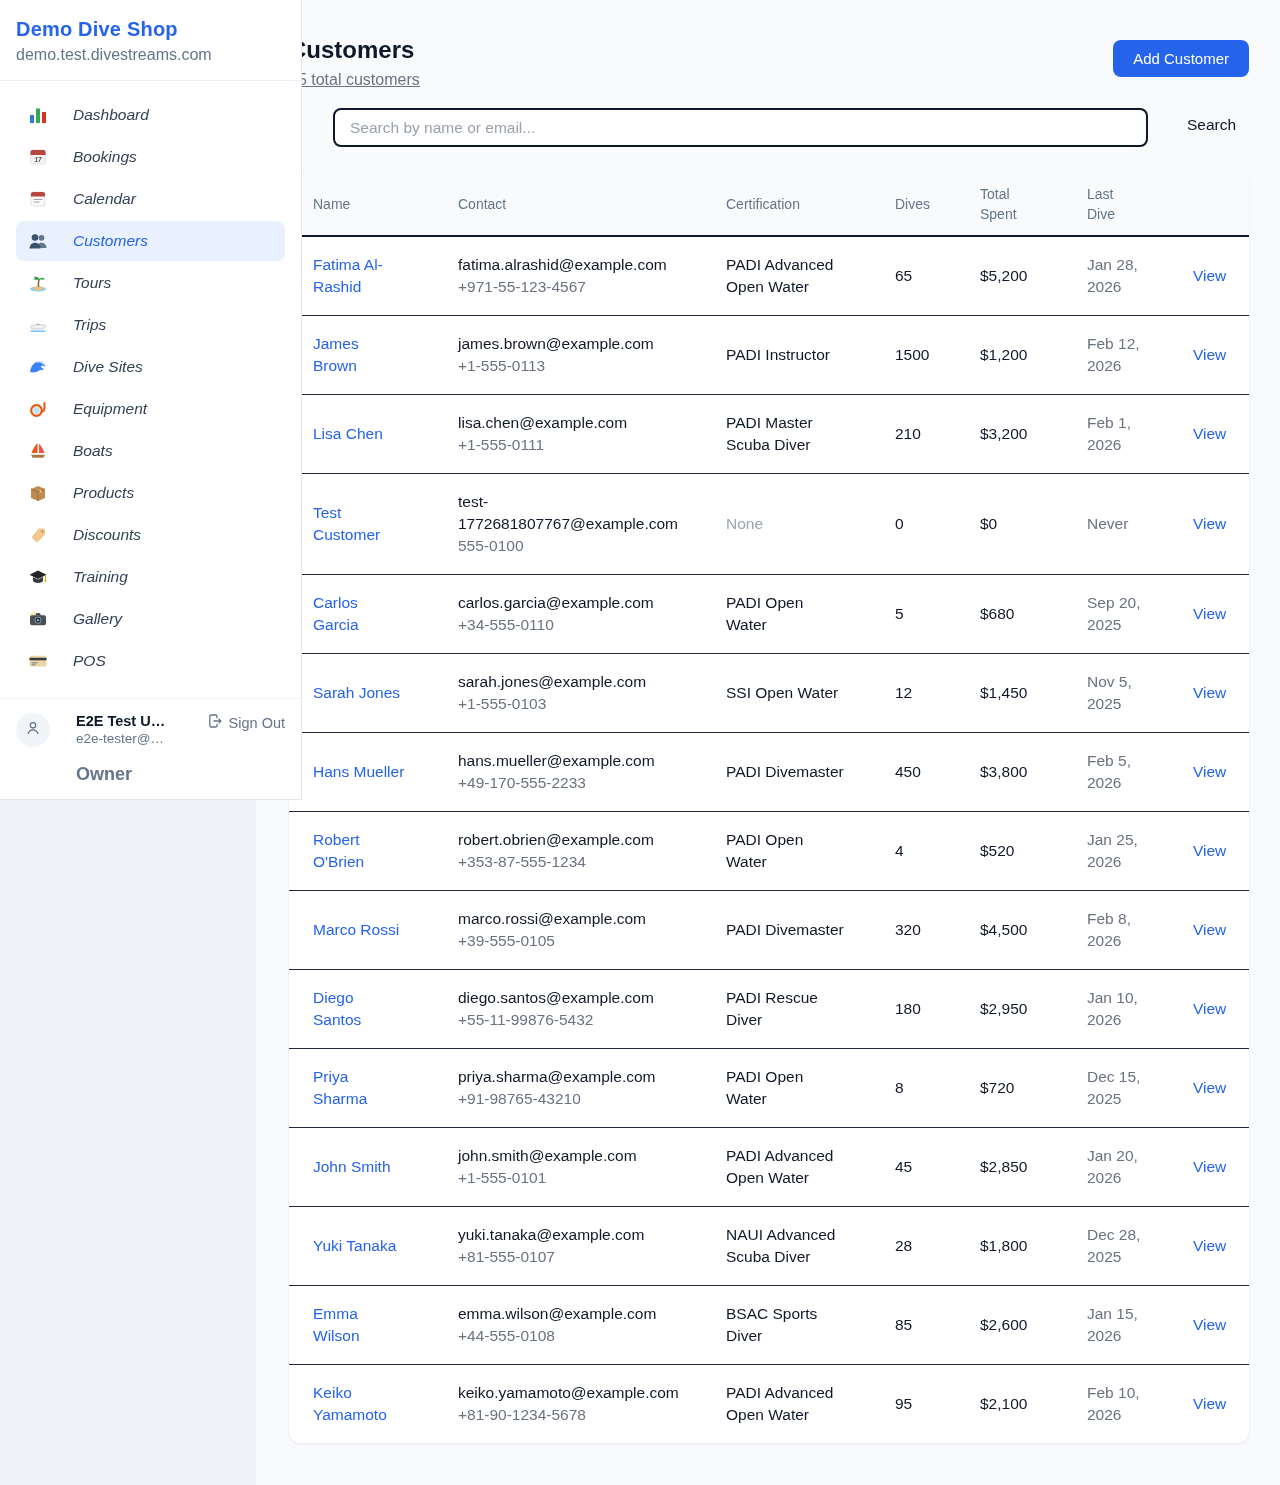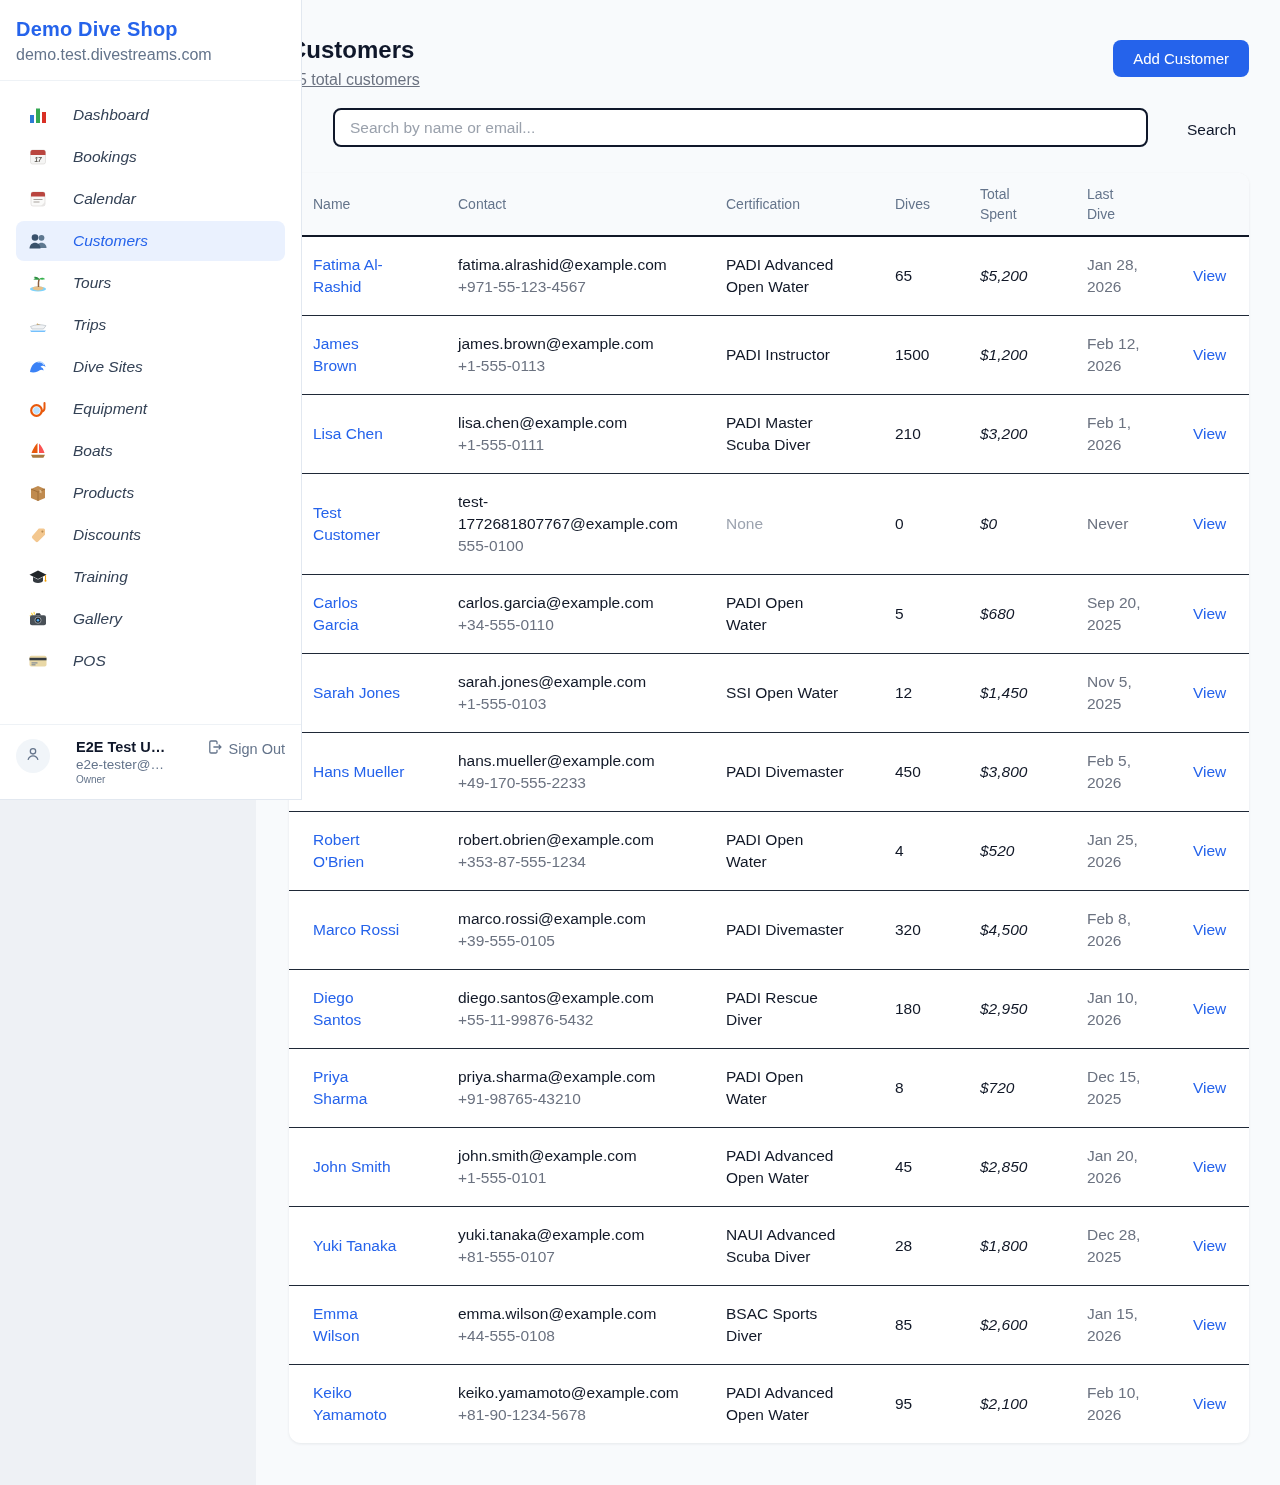--- a/index.html
+++ b/index.html
@@ -42,21 +42,21 @@
   }
   .avatar {
     width:34px; height:34px; border-radius:50%;
     background:#f1f5f9; flex:0 0 34px;
     display:flex; align-items:center; justify-content:center;
   }
   .avatar svg { width:18px; height:18px; }
   .user-info { flex:1; min-width:0; }
   .user-name { font-size:14.5px; font-weight:bold; color:#0f172a; white-space:nowrap; }
   .user-email { font-size:13.5px; color:#64748b; margin-top:2px; white-space:nowrap; }
-  .user-role { font-size:10px; color:#64748b; margin-top:2px; }
+  .user-role { font-size:18px; color:#64748b; margin-top:18px;font-weight:bold; }
   .signout {
     display:flex; align-items:center; gap:6px;
     color:#64748b; font-size:14.5px; cursor:pointer; white-space:nowrap;
   }
   .signout svg { width:16px; height:16px; }
 
   
   .main {
     margin-left:256px; min-height:1485px;
     background:#f8fafc;
@@ -64,21 +64,21 @@
   }
   .page-header { display:flex; justify-content:space-between; align-items:flex-start; }
   .page-title { font-size:24px; font-weight:bold; color:#0f172a; }
   .page-subtitle { font-size:16px; color:#6b7280; margin-top:7px;text-decoration:underline; }
   .btn-primary {
     background:#2563eb; color:#ffffff; border:none;
     font-size:15px; font-weight:500; font-family:inherit;
     padding:10px 20px; border-radius:8px; cursor:pointer; margin-top:4px;
   }
 
-  .search-row { display:flex; align-items:flex-end; margin-top:19px;padding-left:44px; }
+  .search-row { display:flex; align-items:flex-start; margin-top:19px;padding-left:44px; }
   .search-input {
     flex:1; height:39px;
     border:2px solid #0f172a; border-radius:8px;
     background:#ffffff; padding:0 15px;
     font-size:15.5px; font-family:inherit; color:#0f172a; outline:none;
   }
   .search-input::placeholder { color:#9aa1ac; }
   .search-btn {
     background:none; border:none; cursor:pointer;
     font-size:15.5px; color:#0f172a; font-family:inherit;
@@ -113,21 +113,21 @@
   tbody tr:last-child td { border-bottom:none; }
   td.c-namecell { padding-left:24px; padding-right:40px; }
   .c-name { color:#2563eb; font-weight:500; text-decoration:none; cursor:pointer; }
   td.c-contactcell { padding-right:10px; }
   .c-email { color:#111827; word-wrap:break-word; }
   .c-phone { color:#6b7280; }
   td.c-certcell { padding-right:36px; }
   .c-cert { color:#111827; }
   .c-cert.cert-none { color:#9ca3af; }
   .c-dives { color:#111827; }
-  .c-spent { color:#111827;font-style:italic; }
+  .c-spent { color:#111827; }
   td.c-lastcell { color:#6b7280; padding-right:34px; }
   td.c-viewcell { text-align:right; padding-right:24px; }
   .c-view { color:#2563eb; font-weight:500; text-decoration:none; cursor:pointer; }
 </style>
 </head>
 <body>
 
 <aside class="sidebar">
   <div class="sidebar-header">
     <div class="shop-name">Demo Dive Shop</div>

